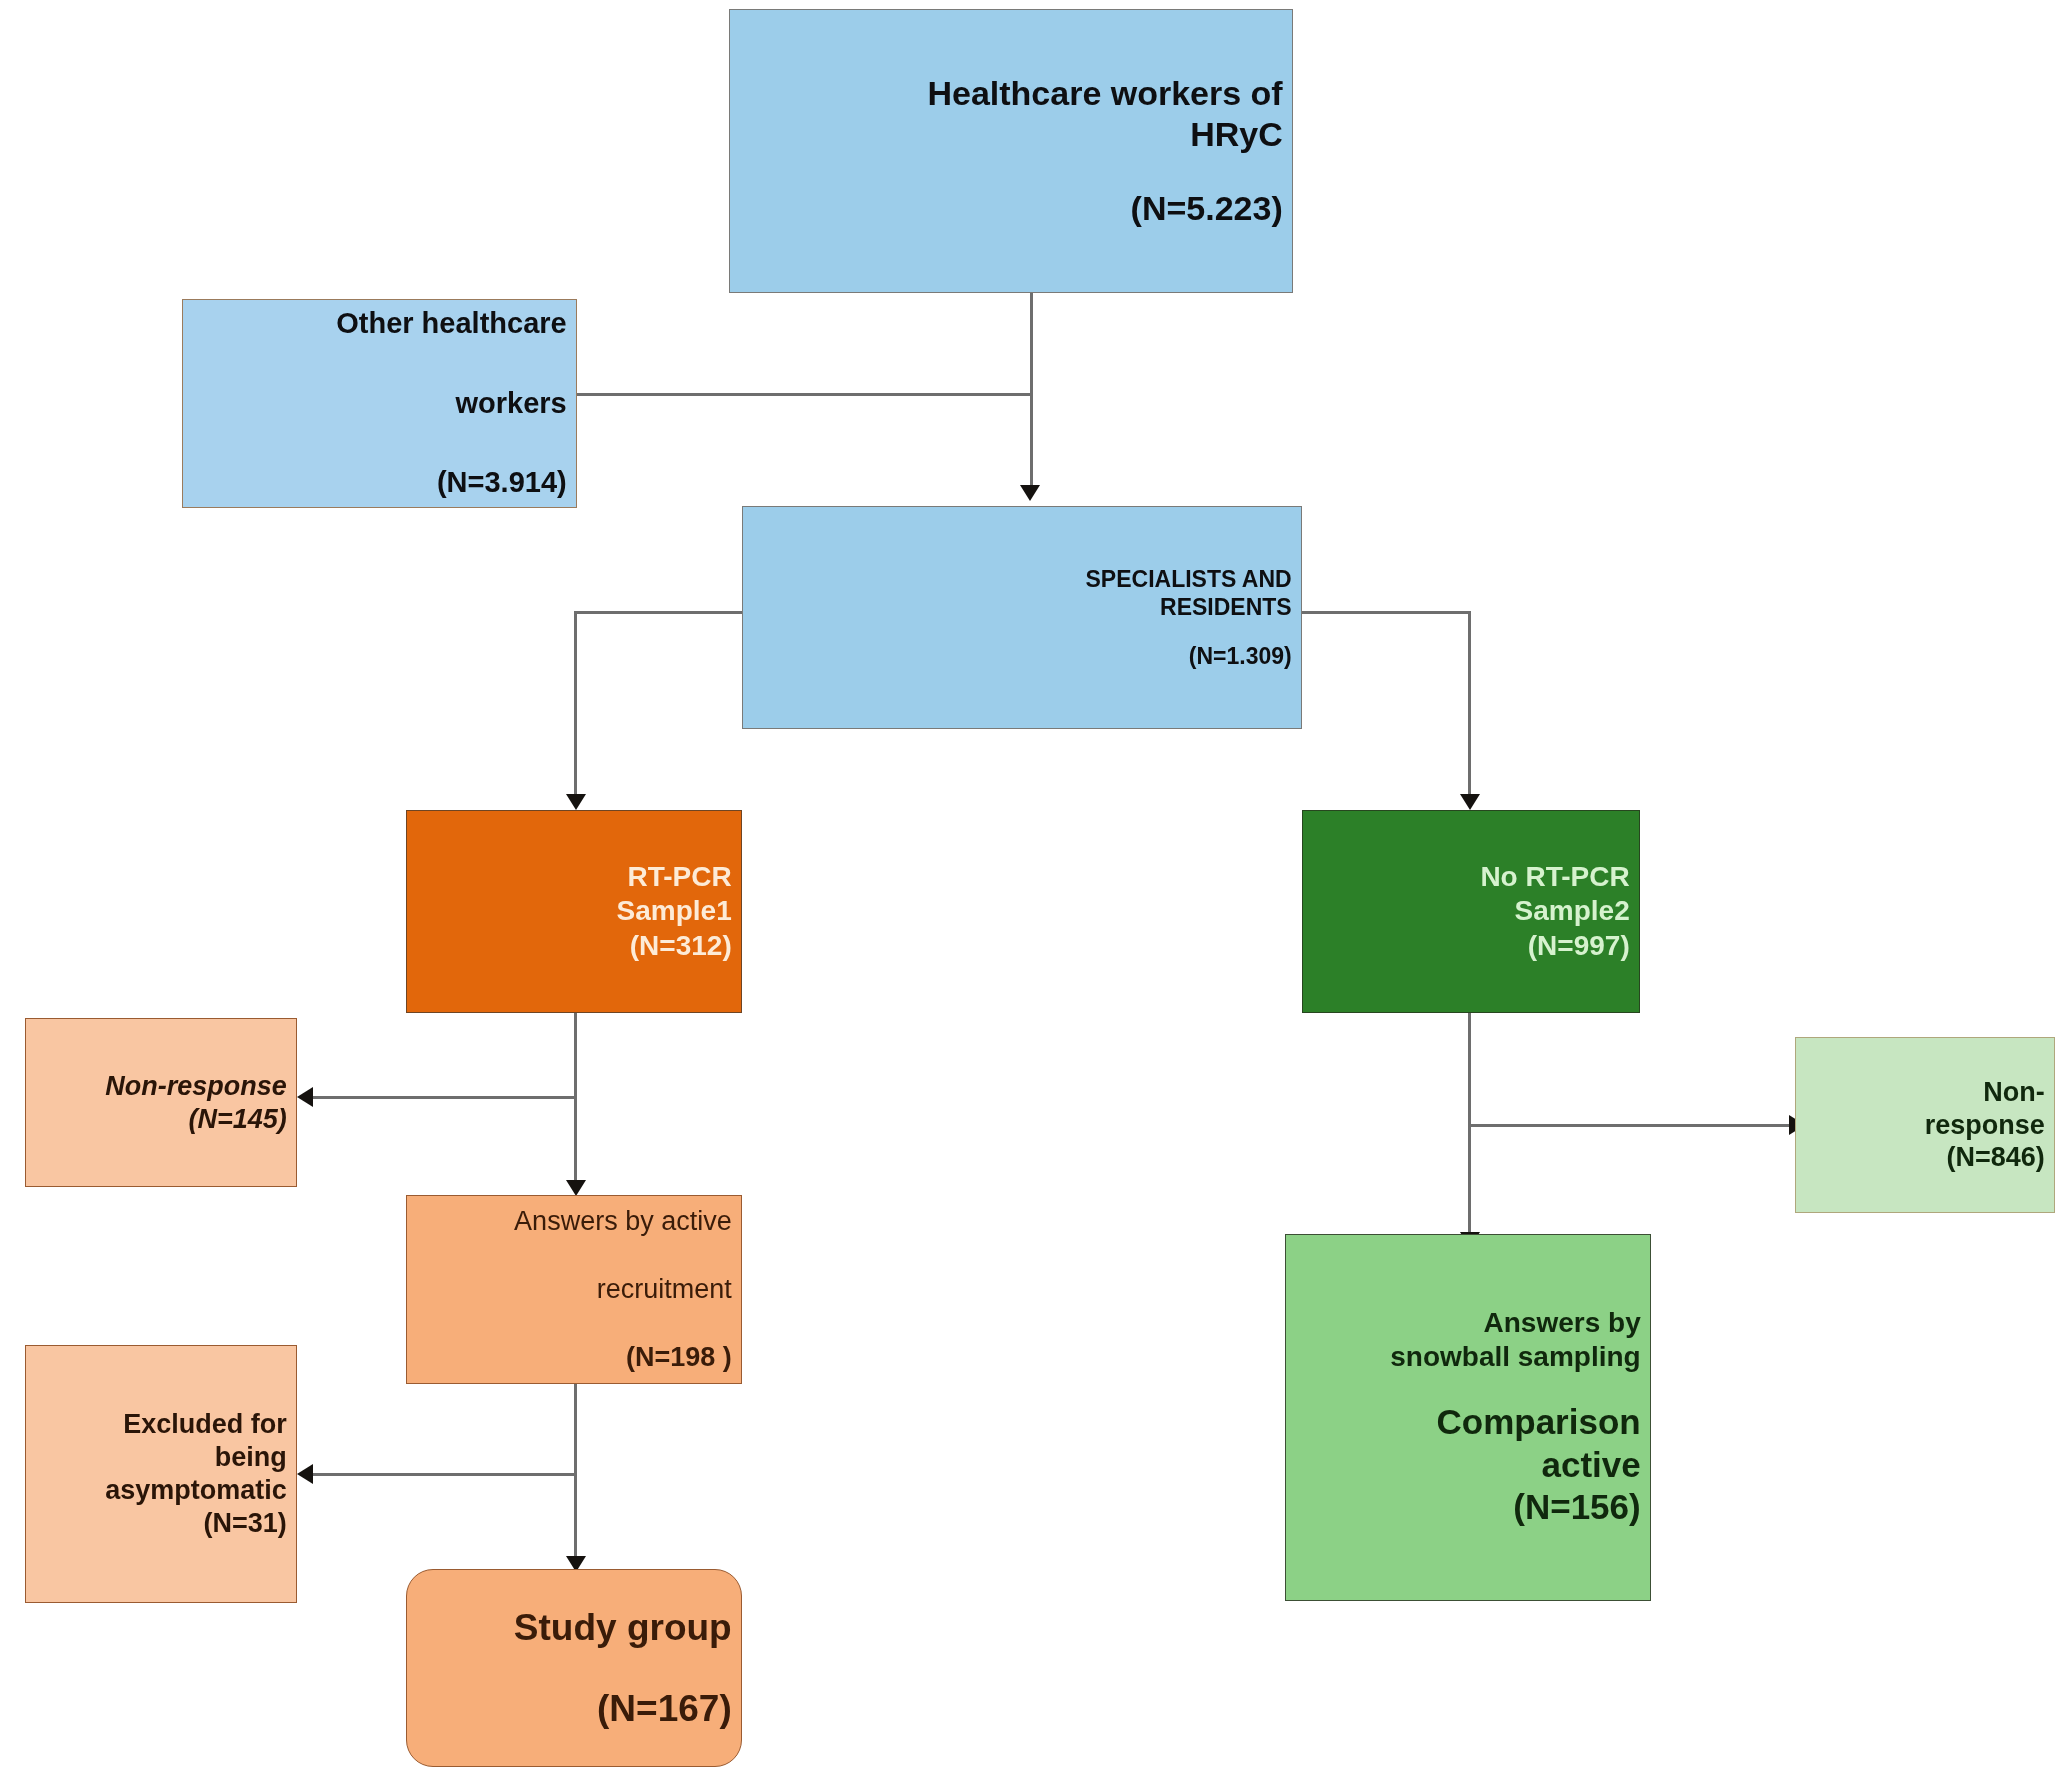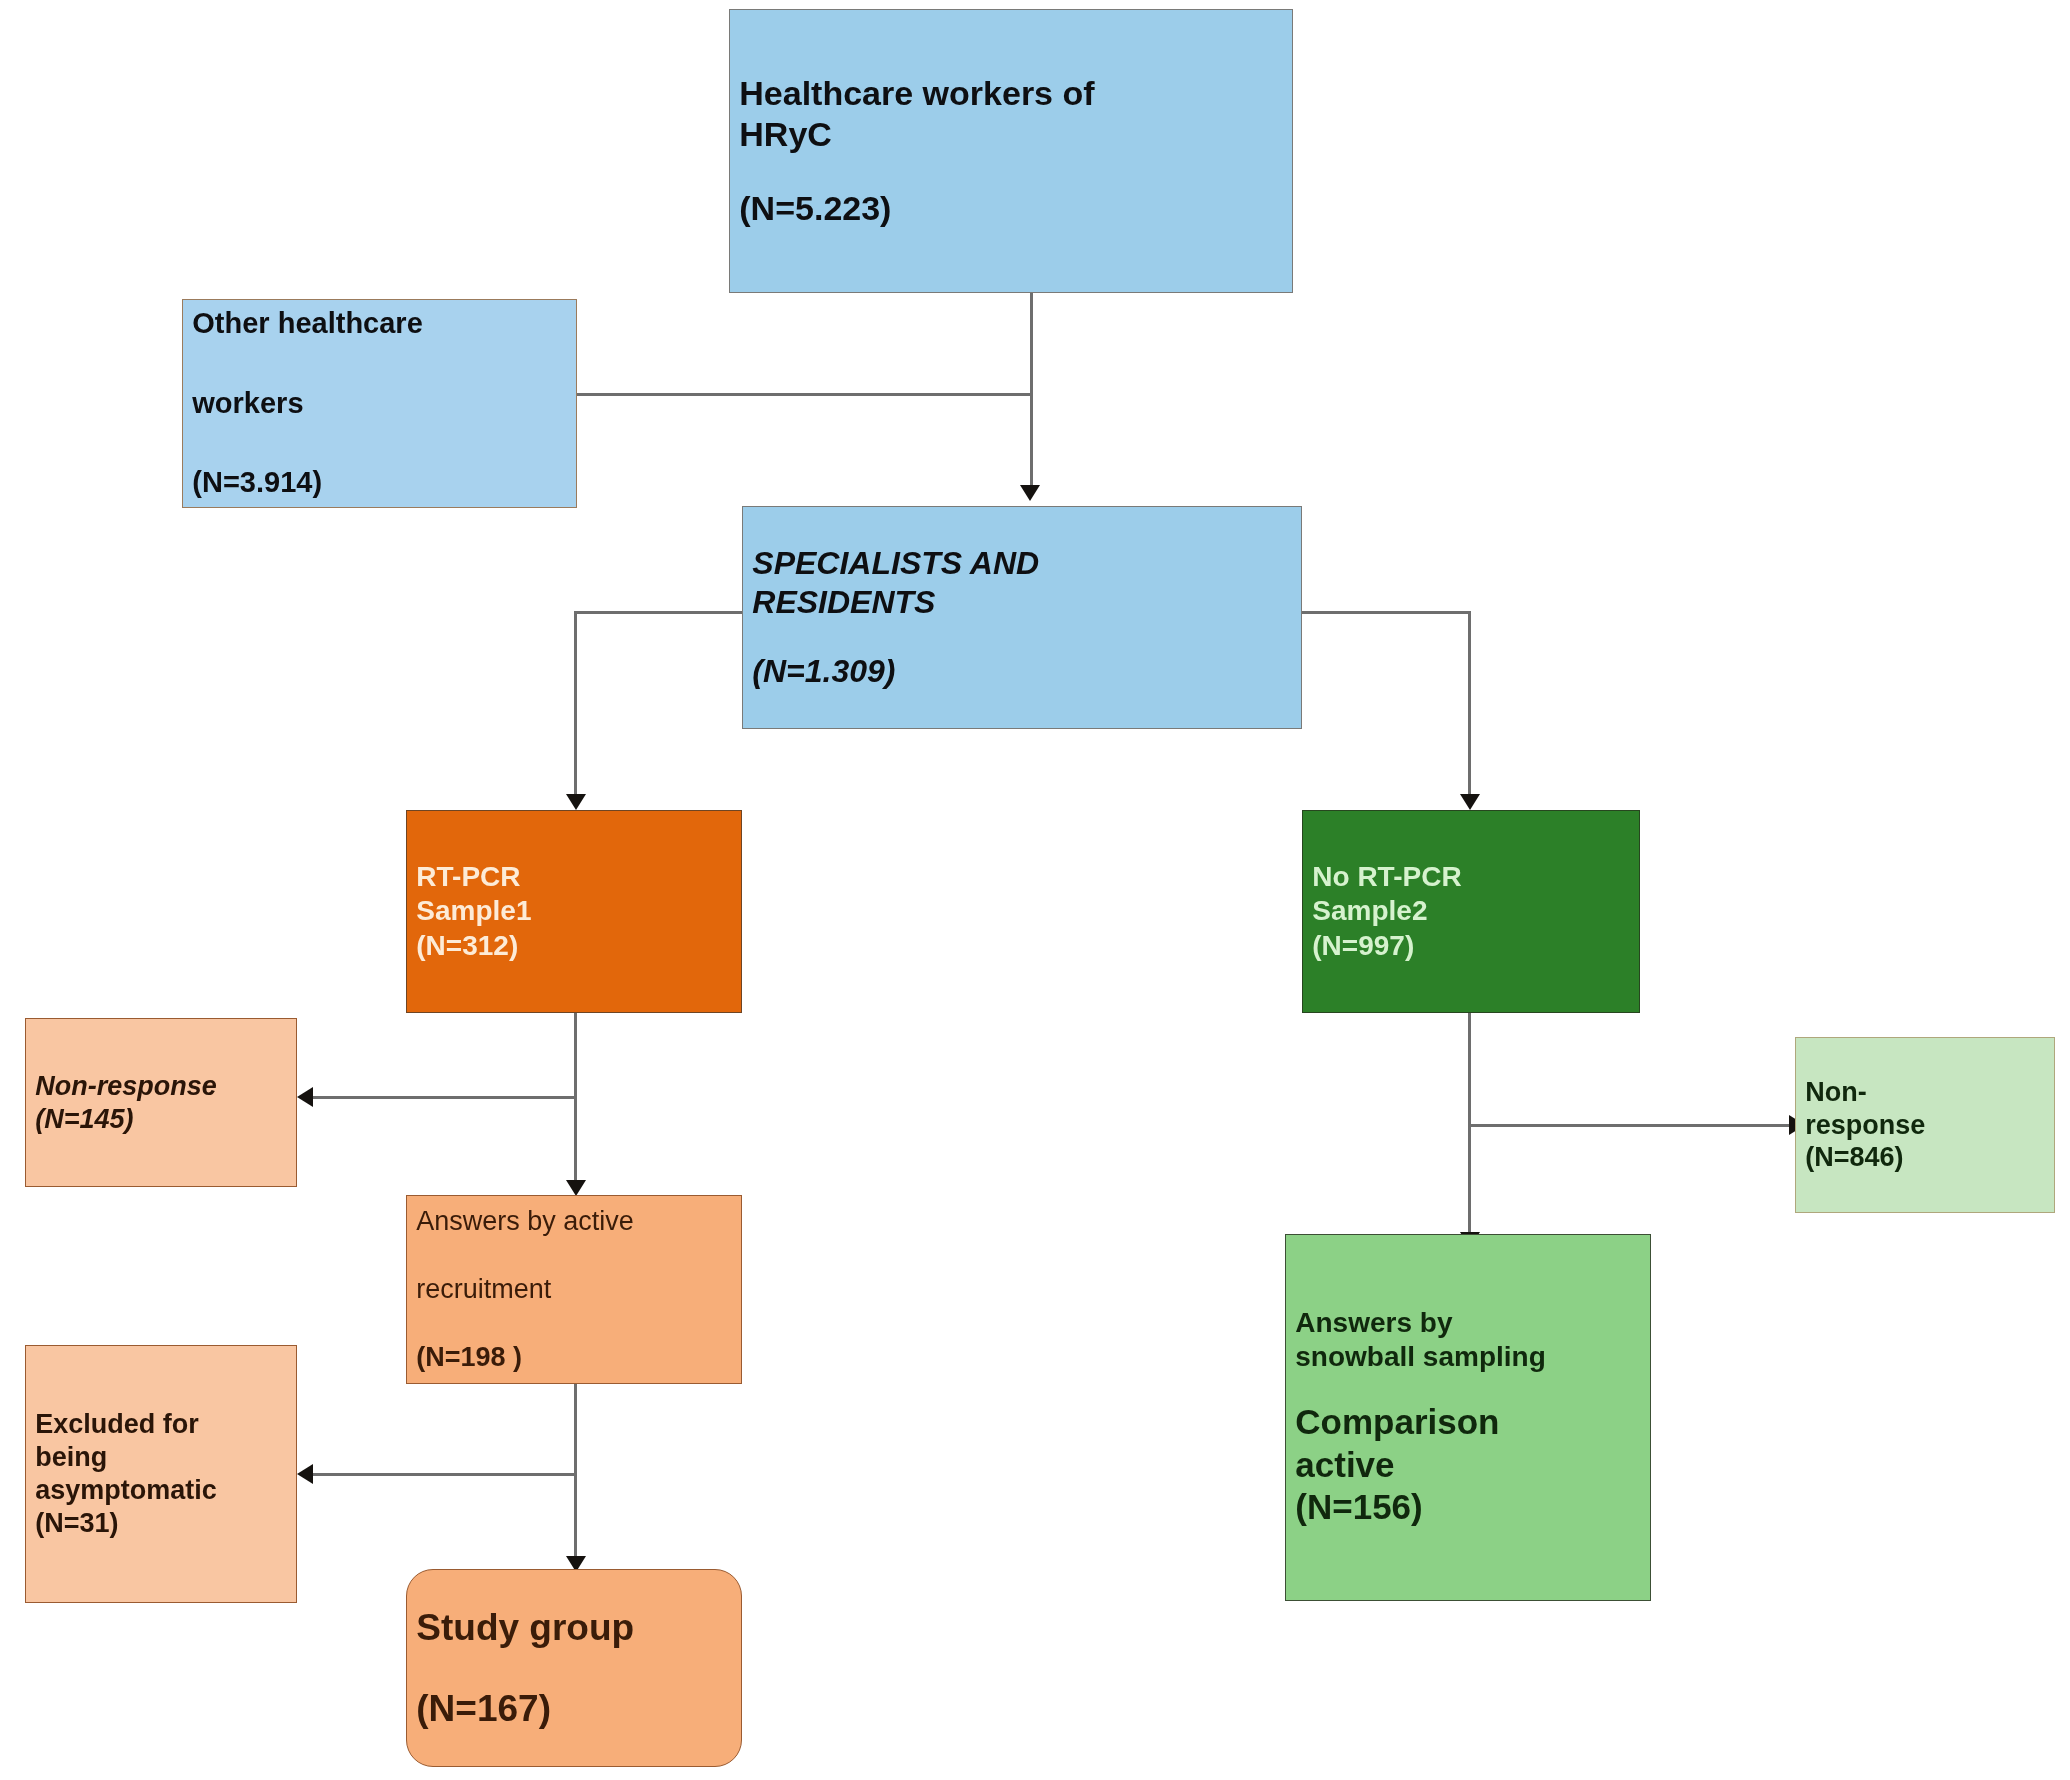--- a/index.html
+++ b/index.html
@@ -17,21 +17,21 @@
     background: #ffffff;
     overflow: hidden;
   }
   .node {
     position: absolute;
     box-sizing: border-box;
     display: flex;
     flex-direction: column;
     align-items: center;
     justify-content: center;
-    text-align: left;
+    text-align: right;
     line-height: 1.22;
     padding: 5.6px 9.3px;
   }
   .node .ln {
     display: block;
     width: 100%;
   }
   .spacer {
     display: block;
     height: 0.95em;
@@ -162,21 +162,21 @@
     <span class="spacer"></span>
     <span class="ln">(N=5.223)</span>
   </div>
 
   <div class="node blue-alt" style="left:182px; top:299px; width:395px; height:209px; font-size:29px;gap:44px;">
     <span class="ln">Other healthcare</span>
     <span class="ln">workers</span>
     <span class="ln">(N=3.914)</span>
   </div>
 
-  <div class="node blue" style="left:742px; top:506px; width:560px; height:223px; font-size:32px;font-style:italic;">
+  <div class="node blue" style="left:742px; top:506px; width:560px; height:223px; font-size:23px;">
     <span class="ln">SPECIALISTS AND</span>
     <span class="ln">RESIDENTS</span>
     <span class="spacer"></span>
     <span class="ln">(N=1.309)</span>
   </div>
 
   <div class="node orange-dark" style="left:406px; top:810px; width:336px; height:203px; font-size:28px;">
     <span class="ln">RT-PCR</span>
     <span class="ln">Sample1</span>
     <span class="ln">(N=312)</span>

